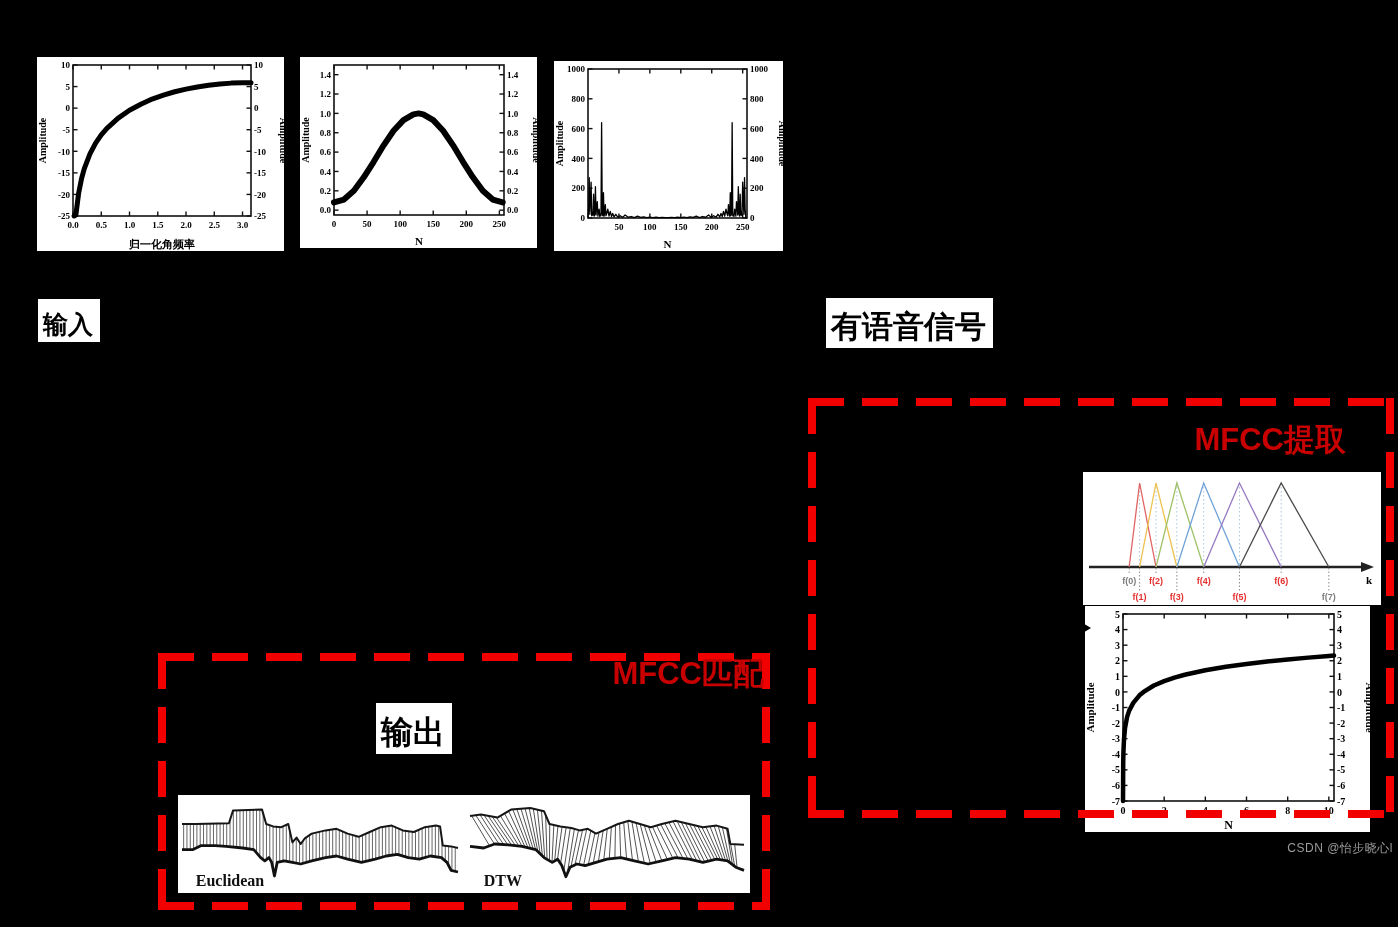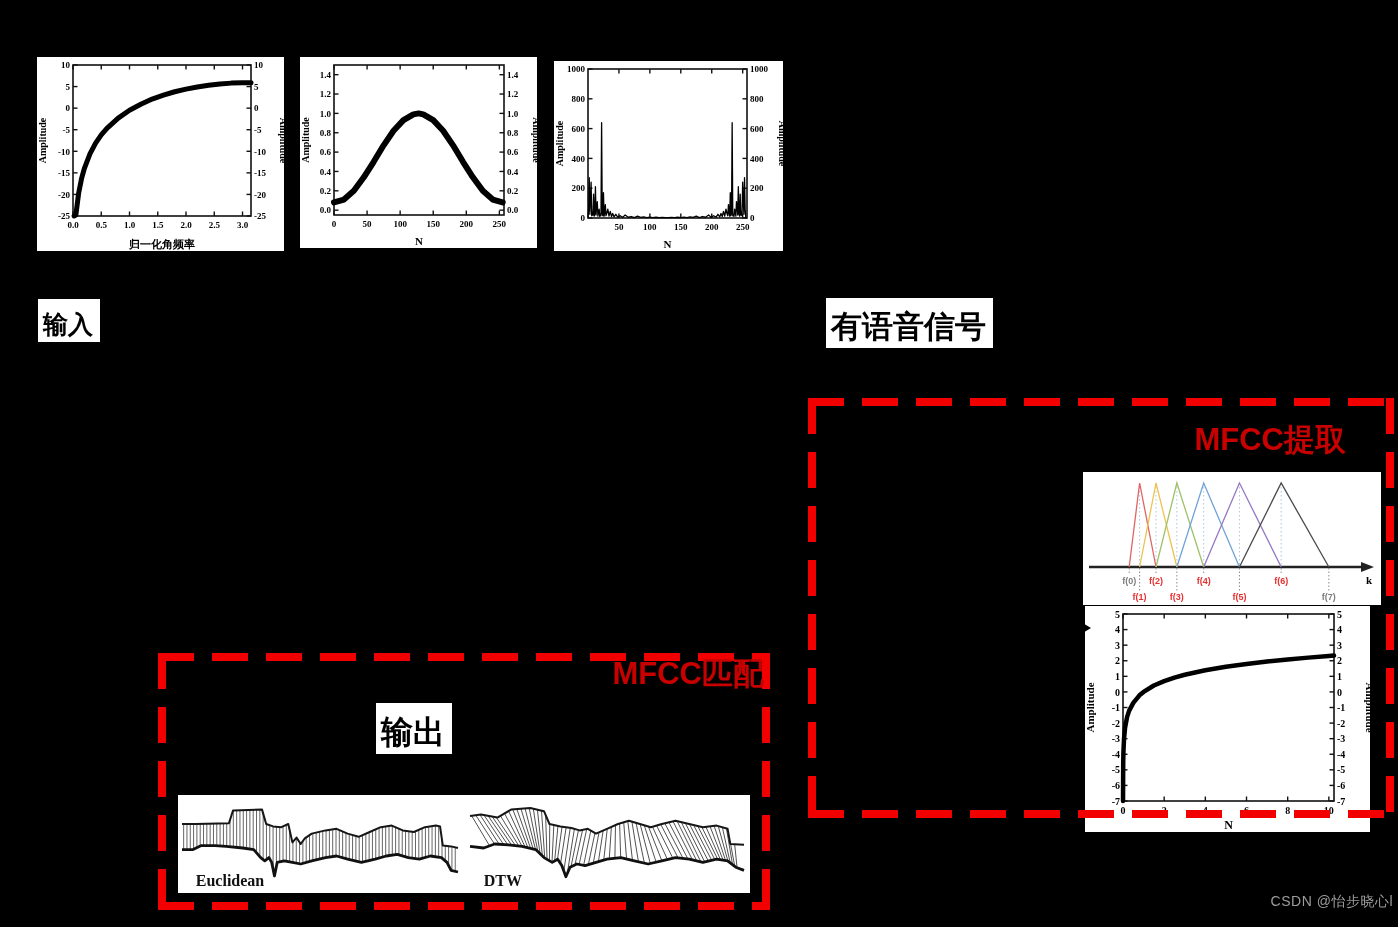--- a/index.html
+++ b/index.html
@@ -37,22 +37,22 @@
   #plot-hamming { left:300px;  top:57px;  width:237px; height:191px; }
   #plot-fft     { left:554px;  top:61px;  width:229px; height:190px; }
   #plot-fbank   { left:1083px; top:472px; width:298px; height:133px; }
   #plot-log     { left:1085px; top:606px; width:285px; height:226px; }
   #panel-align  { left:178px;  top:795px; width:572px; height:98px;text-align:center; }
   #arrow1 {
     position:absolute; left:1076px; top:619px; width:0; height:0; z-index:3;
     border-left:15px solid #000; border-top:9px solid transparent; border-bottom:9px solid transparent;
   }
   #watermark {
-    position:absolute; right:5px; top:893px; z-index:4;
-    color:var(--wm); font-size:14px; letter-spacing:0.5px;
+    position:absolute; right:5px; top:840px; z-index:4;
+    color:var(--wm); font-size:12px; letter-spacing:0.5px;
   }
 </style>
 </head>
 <body>
 
 <div id="canvas" style="--red: #f20000; --title-pre: #e60000; --title-mfcc: #c90000; --chip-bg: #ffffff; --chip-fg: #000000; --wm: #9c9c9c; background: rgb(0, 0, 0);">
 
 
   <div class="box" id="box-ext">
     <div class="edge-top"></div>

